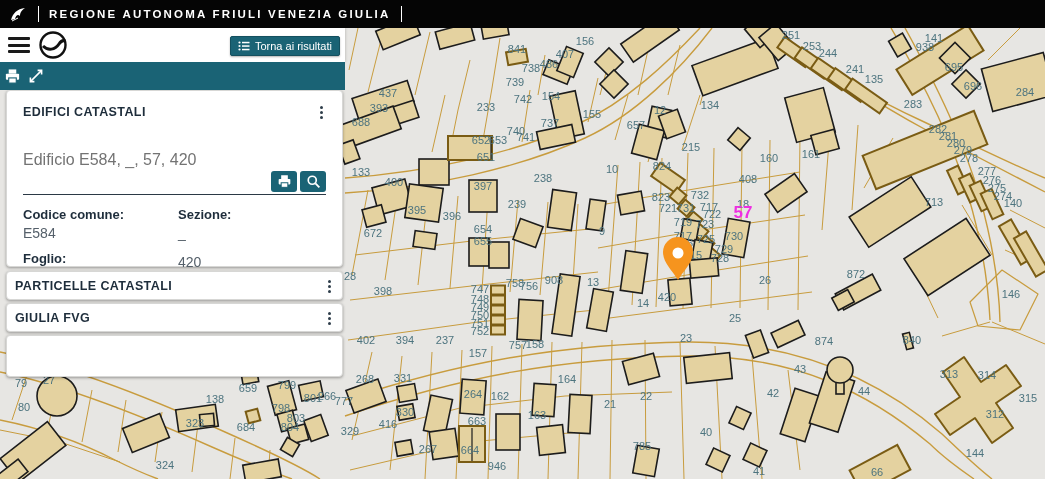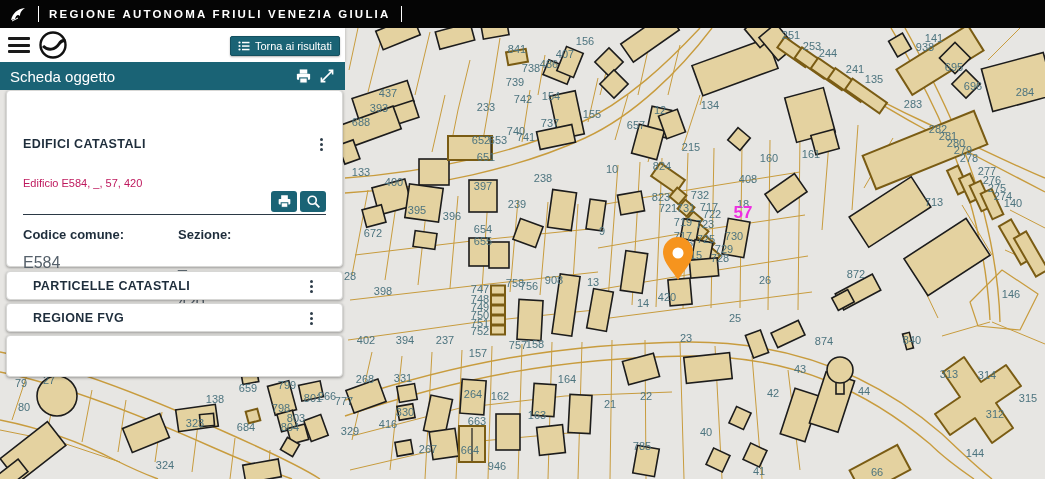--- a/index.html
+++ b/index.html
@@ -30,34 +30,34 @@
   #panelhead .t{font-size:15px;margin-left:10px;flex:1;}
   #panelhead .ic{width:24px;height:20px;display:flex;align-items:center;justify-content:center;cursor:pointer;}
   #panelhead .ic:last-child{margin-right:6px;}
   
   .card{position:absolute;left:6px;width:337px;background:#fff;border:1px solid #d7d7d5;border-radius:4px;
         box-shadow:0 1px 3px rgba(0,0,0,.35);z-index:15;box-sizing:border-box;}
   #card1{top:90px;height:177px;padding:10px 16px 0 16px;}
   #card2{top:271px;height:29px;}
   #card3{top:303px;height:29px;}
   #card4{top:335px;height:42px;}
-  .sec-row{display:flex;align-items:center;justify-content:space-between;height:28px;padding:0 26px;}
-  #card1 .sec-row{padding:0;height:22px;margin-top:32px;}
+  .sec-row{display:flex;align-items:center;justify-content:space-between;height:28px;padding:0 8px;}
+  #card1 .sec-row{padding:0;height:22px;}
   .sec-title{font-size:12.5px;font-weight:700;color:#1e2d3b;letter-spacing:.4px;}
   .vdots{display:flex;flex-direction:column;gap:2px;cursor:pointer;padding:3px;}
   .vdots i{width:3px;height:3px;background:#2e3d4a;border-radius:50%;display:block;}
-  .summary{font-size:11px;color:#be185d;margin-top:22px;}
+  .summary{font-size:16px;color:#737373;margin-top:28px;}
   .btnrow{display:flex;justify-content:flex-end;gap:3px;border-bottom:1.5px solid #2b3945;
           padding-bottom:2px;margin-top:2px;}
   .tealbtn{width:26px;height:21px;background:#1a6375;border:none;border-radius:3px;cursor:pointer;
            display:flex;align-items:center;justify-content:center;padding:0;}
   .fields{display:grid;grid-template-columns:155px 1fr;row-gap:10px;margin-top:12px;
           border-bottom:1.5px solid #2b3945;padding-bottom:14px;}
   .flabel{font-size:13px;font-weight:700;color:#1e2d3b;}
-  .fvalue{font-size:16px;color:#55606a;margin-top:12px;}
+  .fvalue{font-size:14px;color:#55606a;margin-top:3px;}
 </style>
 </head>
 <body>
 
 <div id="app">
 
   <div id="brandbar">
     <svg id="eagle" width="20" height="20" viewBox="0 0 20 20">
       <path d="M3,16 C5,9 9,5 17,4 C13,7 12,9 12,12 C10,10 8,11 7,15 Z" fill="#fff"></path>
       <path d="M4,17 L10,14" stroke="#fff" stroke-width="1" fill="none"></path>
@@ -467,21 +467,20 @@
           <circle cx="1.5" cy="9.5" r="1.1" fill="#fff"></circle>
         <rect x="4" y="1.8" width="7.5" height="1.5" fill="#fff"></rect>
           <rect x="4" y="5.3" width="7.5" height="1.5" fill="#fff"></rect>
           <rect x="4" y="8.8" width="7.5" height="1.5" fill="#fff"></rect>
       </svg>
       <span>Torna ai risultati</span>
     </button>
   </div>
 
   <div id="panelhead">
-    <span class="t">Scheda oggetto</span>
     <span class="ic">
       <svg width="17" height="17" viewBox="0 0 18 18">
         <rect x="5" y="1.5" width="8" height="4.5" fill="#fff"></rect>
         <rect x="2" y="6" width="14" height="6.5" rx="1" fill="#fff"></rect>
         <rect x="5" y="10.5" width="8" height="5.5" fill="#fff" stroke="#1a6375" stroke-width="1.2"></rect>
       </svg>
     </span>
     <span class="ic">
       <svg width="16" height="16" viewBox="0 0 20 20">
         <path d="M12,3 H17 V8" fill="none" stroke="#fff" stroke-width="2"></path>
@@ -541,21 +540,21 @@
       <span class="vdots">
           <i></i>
           <i></i>
           <i></i>
         </span>
     </div>
   </div>
 
   <div class="card" id="card3">
     <div class="sec-row">
-      <span class="sec-title">REGIONE FVG</span>
+      <span class="sec-title">GIULIA FVG</span>
       <span class="vdots">
           <i></i>
           <i></i>
           <i></i>
         </span>
     </div>
   </div>
 
   <div class="card" id="card4"></div>
 

